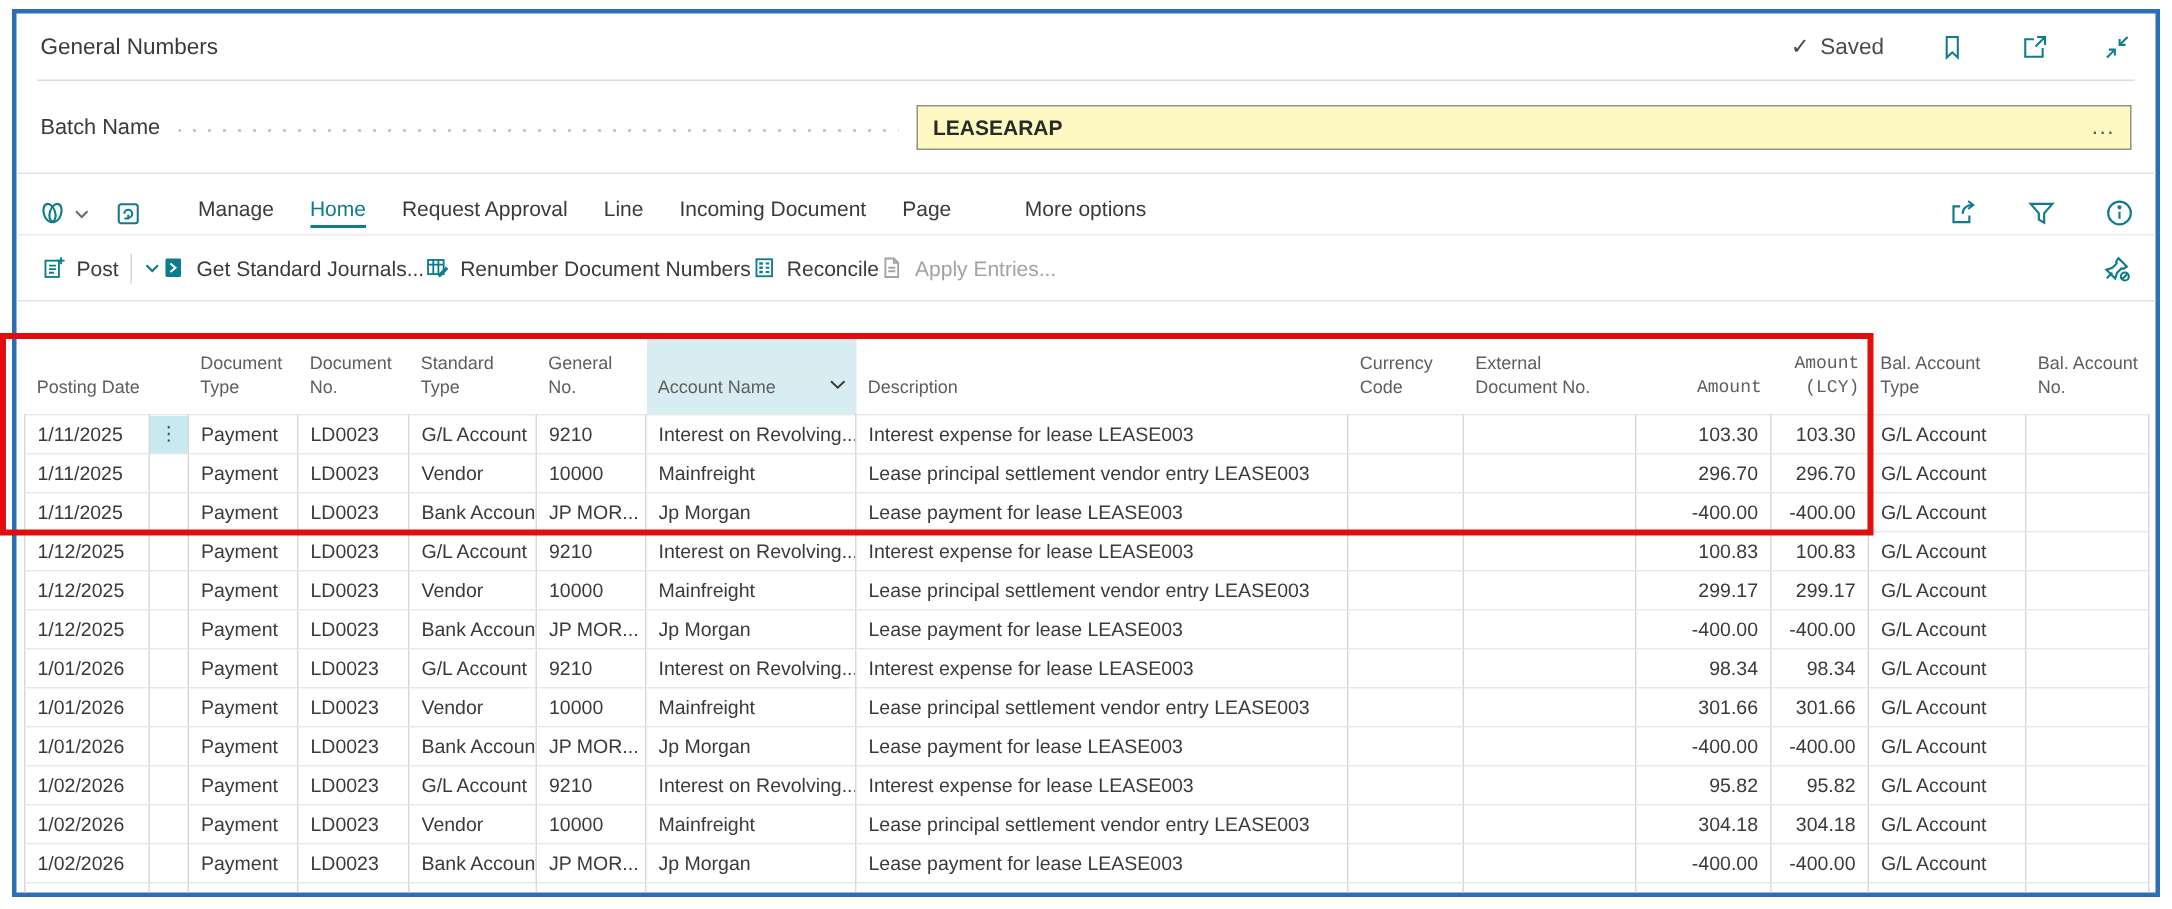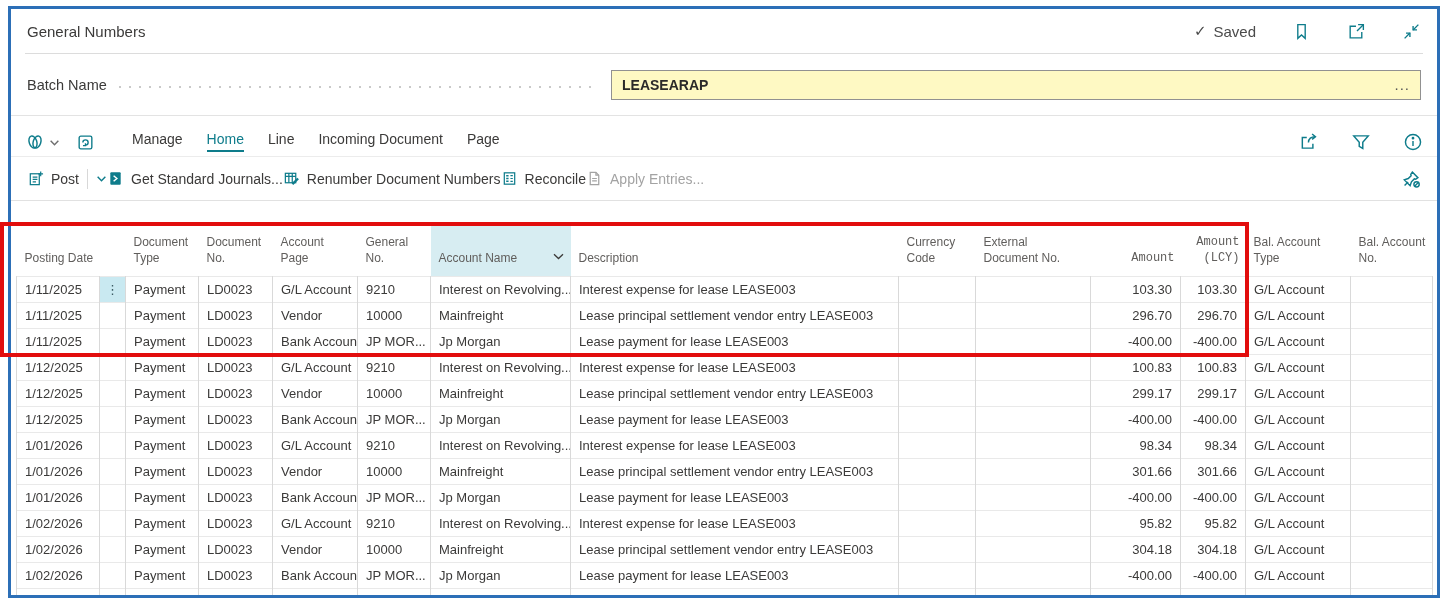--- a/index.html
+++ b/index.html
@@ -148,30 +148,36 @@
     </div>
     <div class="vsep"></div>
     <div class="menu-items">
         <button class="menu-item">
           <span>Manage</span>
         </button>
         <button class="menu-item active">
           <span>Home</span>
         </button>
         <button class="menu-item">
+          <span>Request Approval</span>
+        </button>
+        <button class="menu-item">
           <span>Line</span>
         </button>
         <button class="menu-item">
           <span>Incoming Document</span>
         </button>
         <button class="menu-item">
           <span>Page</span>
         </button>
       </div>
     <div class="vsep"></div>
+    <button class="menu-item">
+      <span>More options</span>
+    </button>
     <div class="menubar-right">
       <button class="tbtn">
         <svg class="ic" width="20" height="20" viewBox="0 0 18 18">
             <path d="M12.5 10.5 V14.5 H3 V5 H7"></path>
             <path d="M8.5 9.5 C8.5 6 11 4.2 14.5 4.2"></path>
             <path d="M11.8 1.8 L14.8 4.2 L11.8 6.6"></path>
           </svg>
       </button>
       <button class="tbtn">
         <svg class="ic" width="20" height="20" viewBox="0 0 18 18">
@@ -265,21 +271,21 @@
           <col class="w11">
           <col class="w12">
           <col class="w13">
       </colgroup>
       <thead>
           <tr id="thead-row">
             <th>Posting Date</th>
             <th></th>
             <th>Document Type</th>
             <th>Document No.</th>
-            <th>Account Page</th>
+            <th>Standard Type</th>
             <th>General No.</th>
             <th class="sorted">Account Name<span class="sort-ch"><svg width="11" height="7" viewBox="0 0 11 7" fill="none" stroke="#3b3a39" stroke-width="1.3">
                   <path d="M1 1.2 L5.5 5.5 L10 1.2"></path>
                 </svg></span></th>
             <th>Description</th>
             <th>Currency Code</th>
             <th>External Document No.</th>
             <th class="num">Amount</th>
             <th class="num">Amount (LCY)</th>
             <th>Bal. Account Type</th>

